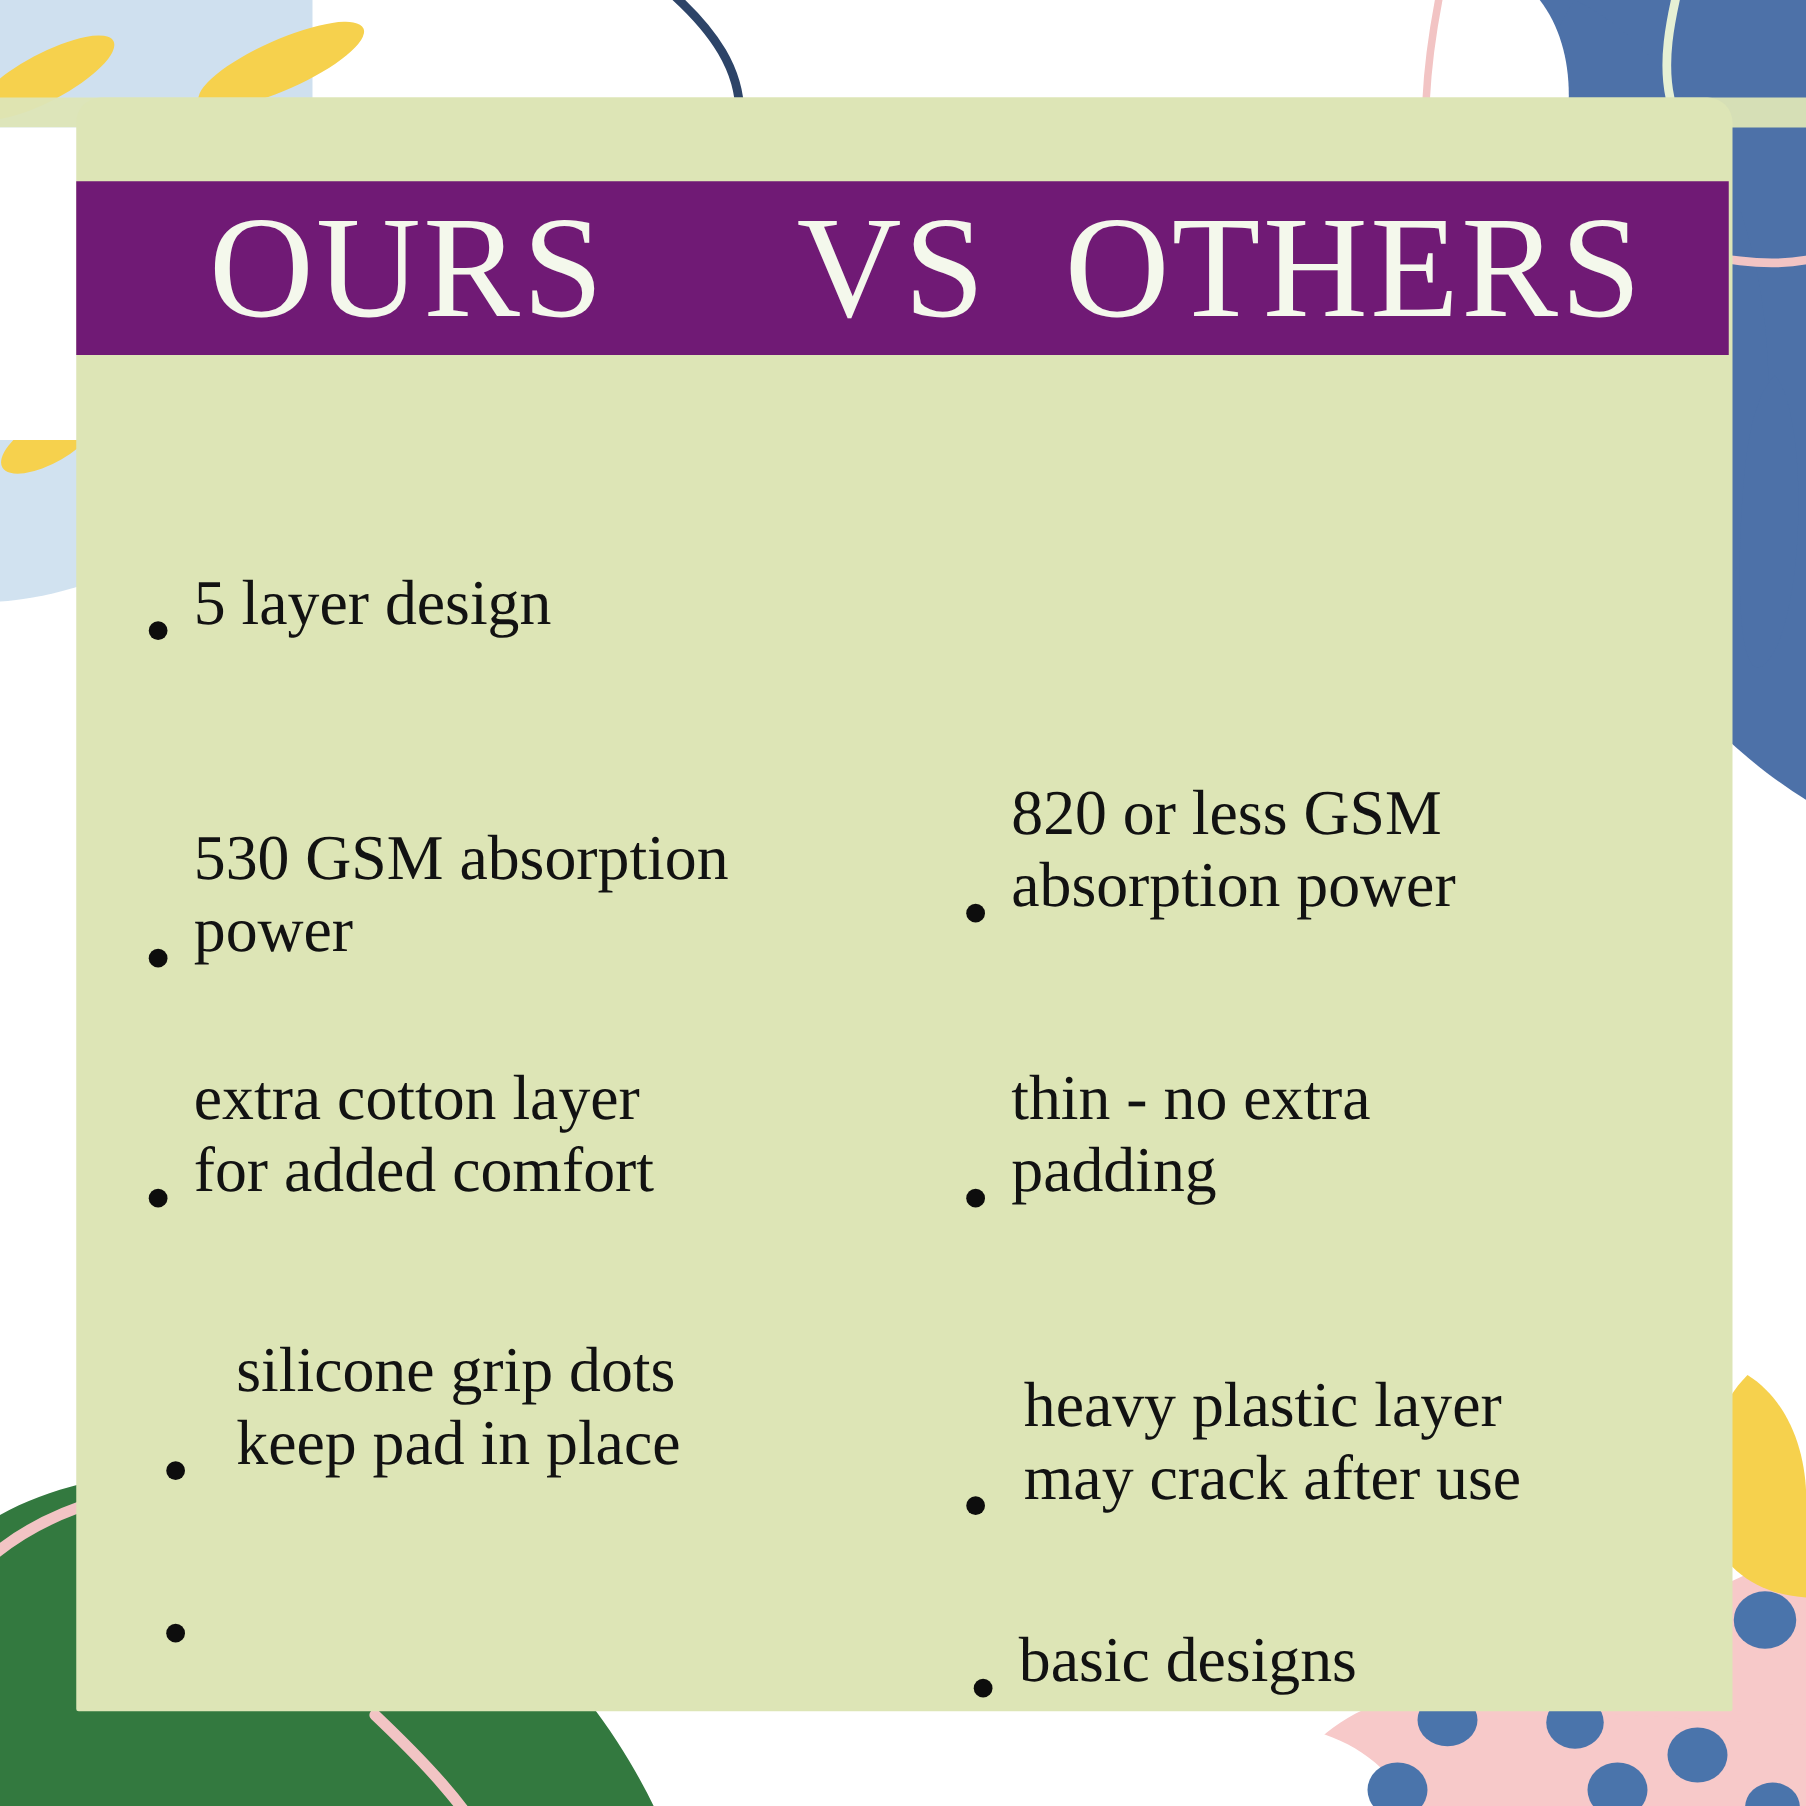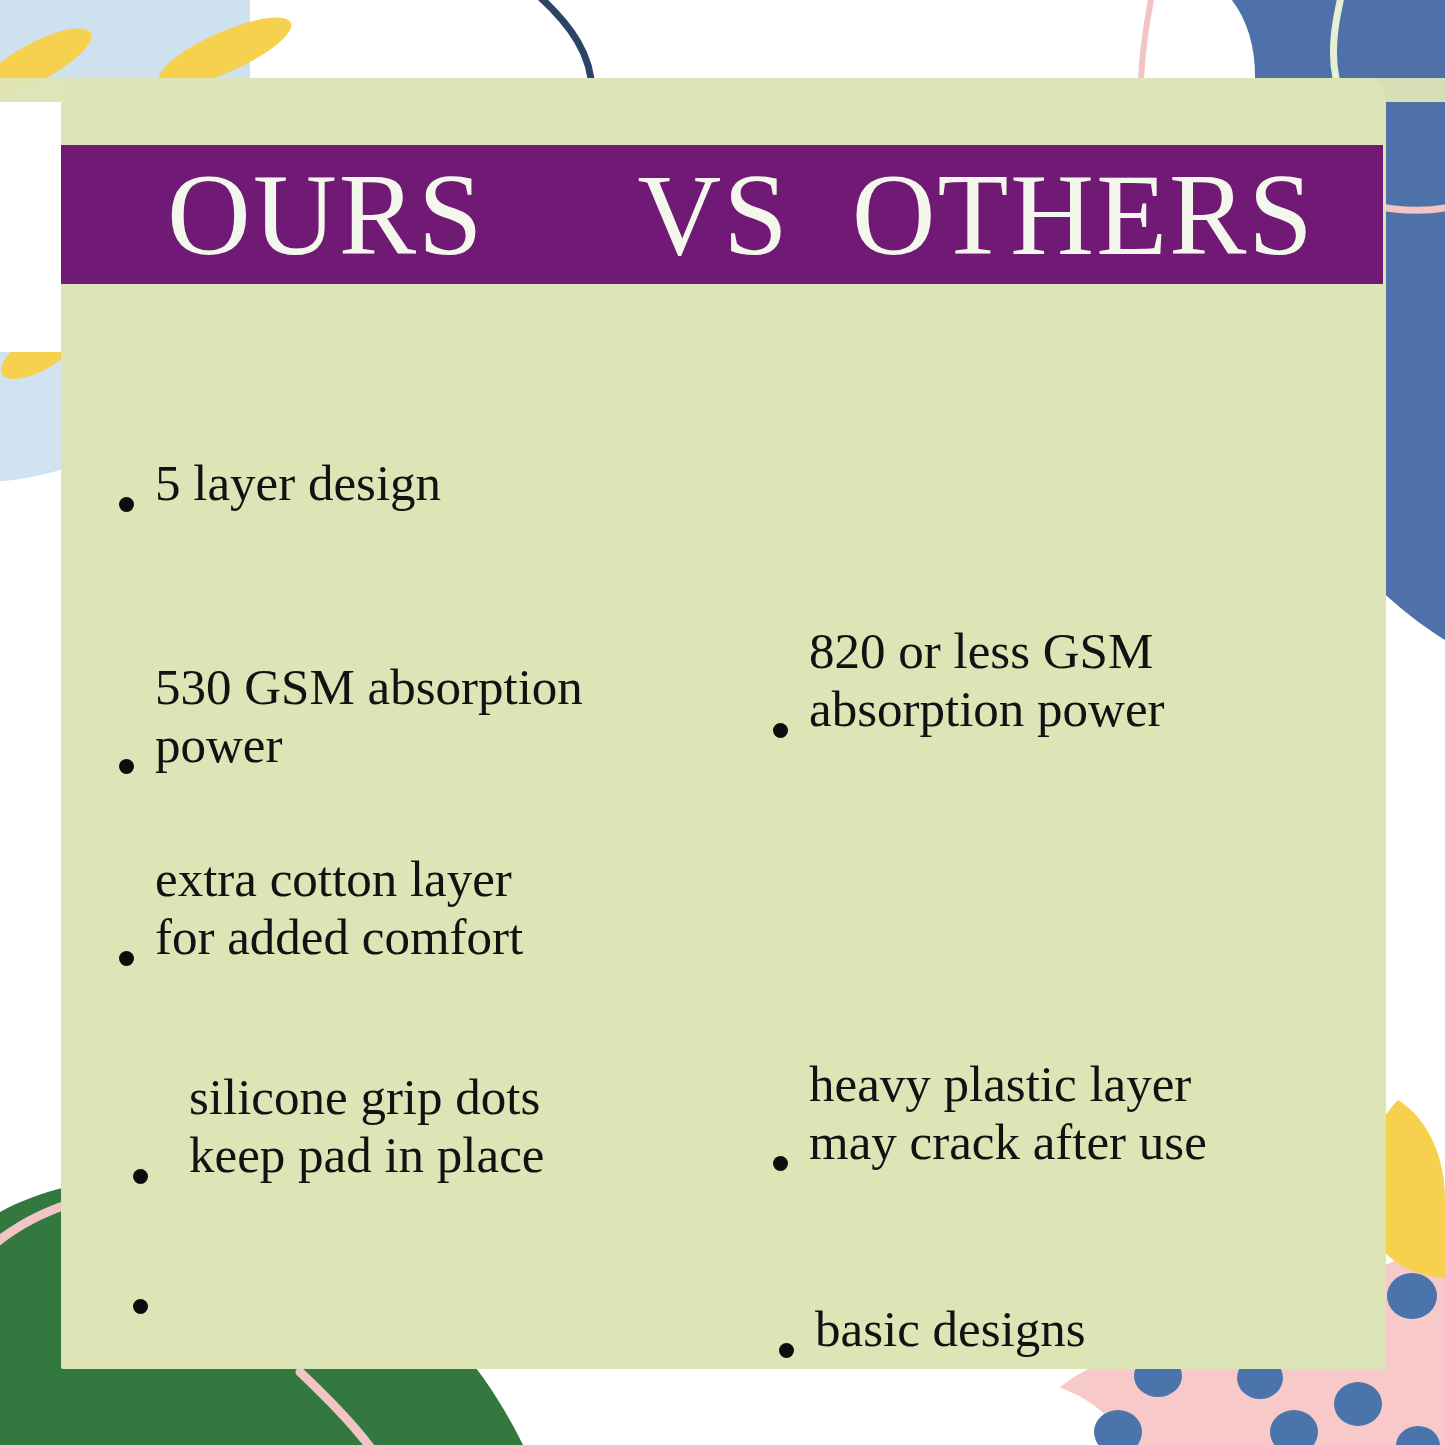--- a/index.html
+++ b/index.html
@@ -111,21 +111,21 @@
   .l0 { top: 170px;  left: 58px; }
   .l1 { top: 359px;  left: 58px; margin-top: 15px; }
   .l2 { top: 566px;  left: 58px; }
   .l3 { top: 784px;  left: 72px; gap: 20px; }
   .l4 { top: 991px;  left: 72px; }
 
   
   .r0 { top: 172px;  left: 12px; }
   .r1 { top: 338px;  left: 12px; }
   .r2 { top: 566px;  left: 12px; }
-  .r3 { top: 771px;  left: 12px; }
+  .r3 { top: 812px;  left: 12px; gap: 10px; }
   .r4 { top: 1016px; left: 18px; }
 </style>
 </head>
 <body>
 
 <div id="stage">
 
   <div class="bg">
     <svg viewBox="0 0 1445 1445" xmlns="http://www.w3.org/2000/svg" aria-hidden="true">
       <rect x="0" y="0" width="1445" height="1445" fill="#ffffff"></rect>
@@ -223,20 +223,25 @@
           <span class="dot"></span>
         </div>
       </div>
 
       <div class="col col-right">
         <div class="bullet-row r1">
           <span class="dot"></span>
           <span class="btext">820 or less GSM
 absorption power</span>
         </div>
+        <div class="bullet-row r2">
+          <span class="dot"></span>
+          <span class="btext">thin - no extra
+padding</span>
+        </div>
         <div class="bullet-row r3">
           <span class="dot"></span>
           <span class="btext">heavy plastic layer
 may crack after use</span>
         </div>
         <div class="bullet-row r4">
           <span class="dot"></span>
           <span class="btext">basic designs</span>
         </div>
       </div>

